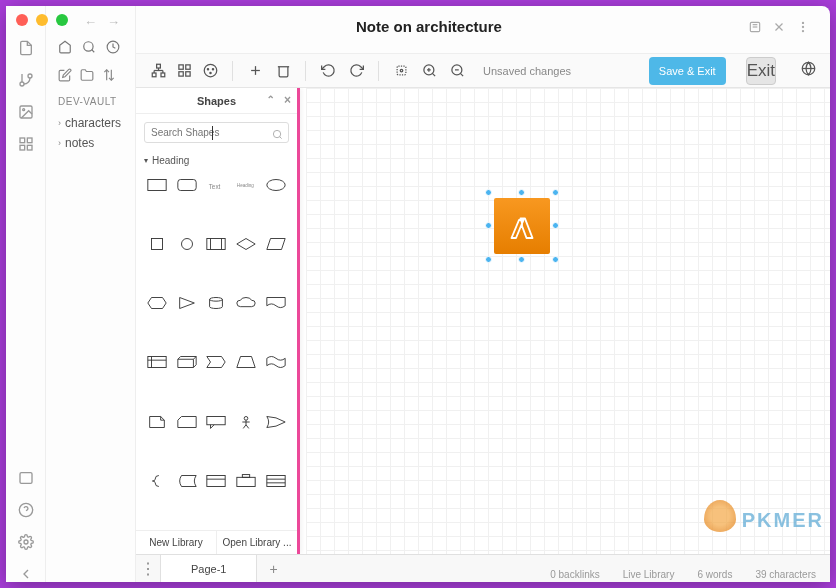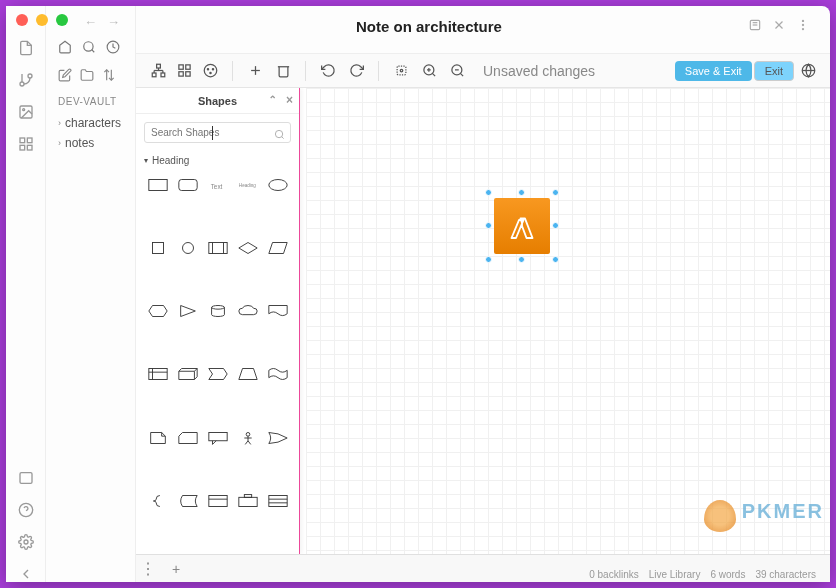--- a/index.html
+++ b/index.html
@@ -15,38 +15,38 @@
 .sidebar { width: 90px; background: #fdfdfd; border-right: 1px solid #eee; padding-top: 34px; }
 .sidebar-top { display: flex; align-items: center; gap: 10px; padding: 0 12px 8px; color: #777; }
 .sidebar-top svg { width: 14px; height: 14px; }
 .file-ops { display: flex; gap: 8px; padding: 6px 12px; color: #888; }
 .file-ops svg { width: 14px; height: 14px; }
 .vault-name { font-size: 10px; font-weight: 400; color: #888; letter-spacing: 0.5px; padding: 8px 12px 6px; }
 .tree { padding: 0 6px; font-size: 12px; color: #555; }
 .tree-item { display: flex; align-items: center; gap: 4px; padding: 3px 6px; cursor: pointer; border-radius: 4px; }
 .tree-chevron { font-size: 9px; color: #888; }
 .main { flex: 1; display: flex; flex-direction: column; position: relative; }
-.note-header { padding: 12px 20px 8px 220px; display: flex; align-items: flex-start; }
+.note-header { padding: 12px 20px 8px 220px; display: flex; align-items: center; }
 .note-title { font-size: 15px; font-weight: 700; color: #222; }
 .note-header-right { margin-left: auto; display: flex; gap: 10px; color: #aaa; }
 .note-header-right svg { width: 14px; height: 14px; }
 .note-body { padding: 16px 20px 16px 216px; font-size: 13px; color: #333; }
 .diagram-container { flex: 1; margin: 10px 0 0 0; border-top: 1px solid #eee; position: relative; background: #fff; }
 .diagram-toolbar { height: 34px; border-bottom: 1px solid #e5e5e5; display: flex; align-items: center; padding: 0 10px; gap: 4px; background: #fafafa; }
 .tb-group { display: flex; gap: 2px; align-items: center; }
 .tb-sep { width: 1px; height: 20px; background: #e0e0e0; margin: 0 6px; }
 .tb-btn { width: 24px; height: 24px; display: flex; align-items: center; justify-content: center; color: #555; cursor: pointer; border-radius: 3px; }
 .tb-btn svg { width: 15px; height: 15px; }
-.tb-status { font-size: 14px; color: #888; margin-left: 10px; }
-.tb-right { margin-left: auto; display: flex; gap: 2px; align-items: center; }
+.tb-status { font-size: 11px; color: #888; margin-left: 10px; }
+.tb-right { margin-left: auto; display: flex; gap: 20px; }
 .btn-primary { background: #4eb8e8; color: #fff; border: none; padding: 4px 10px; font-size: 11px; border-radius: 4px; cursor: pointer; }
-.btn-default { background: #7dd3fc; border: 1px solid #ccc; padding: 3px 10px; font-size: 11px; border-radius: 4px; cursor: pointer; color: #555; }
+.btn-default { background: #e5e5e5; border: 1px solid #ccc; padding: 3px 0; font-size: 17px; border-radius: 4px; cursor: pointer; color: #555; }
 .canvas-area { position: absolute; top: 34px; left: 0; right: 0; bottom: 28px; overflow: hidden; }
 .grid-bg { position: absolute; top: 0; left: 170px; right: 0; bottom: 0; background-image: linear-gradient(#f0f0f0 1px, transparent 1px), linear-gradient(90deg, #f0f0f0 1px, transparent 1px); background-size: 14px 14px; }
-.shapes-panel { position: absolute; top: 0; left: 0; width: 164px; bottom: 0; background: #fff; border-right: 1px solid #ec4899; box-shadow: 2px 0 4px rgba(0,0,0,0.05); display: flex; flex-direction: column; }
+.shapes-panel { position: absolute; top: 0; left: 0; width: 164px; bottom: 0; background: #fff; border-right: 3px solid #ec4899; box-shadow: 2px 0 4px rgba(0,0,0,0.05); display: flex; flex-direction: column; }
 .shapes-header { height: 26px; display: flex; align-items: center; justify-content: center; border-bottom: 1px solid #eee; font-size: 11px; font-weight: 600; color: #444; position: relative; }
 .shapes-collapse { position: absolute; right: 22px; top: 6px; color: #999; font-size: 10px; }
 .shapes-close { position: absolute; right: 6px; top: 5px; color: #999; font-size: 12px; cursor: pointer; }
 .shapes-search { margin: 8px; position: relative; }
 .shapes-search input { width: 100%; padding: 4px 22px 4px 6px; font-size: 10px; border: 1px solid #ddd; border-radius: 3px; color: #555; }
 .shapes-search-icon { position: absolute; right: 6px; top: 4px; color: #aaa; }
 .shapes-section { padding: 4px 8px; font-size: 10px; color: #555; display: flex; align-items: center; gap: 4px; }
 .shapes-section-arrow { font-size: 8px; }
 .shapes-grid { padding: 4px 8px; display: grid; grid-template-columns: repeat(5, 1fr); gap: 3px; flex: 1; overflow: hidden; }
 .shape-cell { height: 22px; display: flex; align-items: center; justify-content: center; cursor: pointer; }
@@ -59,24 +59,24 @@
 .lambda-box { width: 56px; height: 56px; margin: 9px; background: linear-gradient(180deg, #f89820 0%, #e67e00 100%); border-radius: 2px; display: flex; align-items: center; justify-content: center; }
 .lambda-box svg { width: 36px; height: 36px; }
 .handle { position: absolute; width: 7px; height: 7px; background: #4bb4f0; border: 1px solid #fff; border-radius: 50%; }
 .h-nw { top: 0; left: 0; } .h-n { top: 0; left: 33px; } .h-ne { top: 0; right: 0; }
 .h-w { top: 33px; left: 0; } .h-e { top: 33px; right: 0; }
 .h-sw { bottom: 0; left: 0; } .h-s { bottom: 0; left: 33px; } .h-se { bottom: 0; right: 0; }
 .page-tabs { position: absolute; bottom: 0; left: 0; right: 0; height: 28px; background: #f8f8f8; border-top: 1px solid #e0e0e0; display: flex; align-items: center; }
 .page-menu { width: 24px; text-align: center; color: #888; cursor: pointer; }
 .page-tab { padding: 0 30px; height: 100%; display: flex; align-items: center; font-size: 11px; color: #444; background: #fff; border-right: 1px solid #e0e0e0; border-left: 1px solid #e0e0e0; }
 .page-add { padding: 0 12px; color: #888; font-size: 14px; cursor: pointer; }
-.watermark { position: absolute; bottom: 22px; right: 6px; display: flex; align-items: flex-start; gap: 6px; opacity: 0.7; pointer-events: none; margin-top: 28px; }
+.watermark { position: absolute; bottom: 22px; right: 6px; display: flex; align-items: flex-end; gap: 6px; opacity: 0.7; pointer-events: none; margin-top: 28px; }
 .watermark-logo { width: 32px; height: 32px; background: radial-gradient(circle, #f4a845 40%, #e88a1f 70%); border-radius: 50% 50% 50% 50% / 60% 60% 40% 40%; position: relative; }
 .watermark-text { font-size: 20px; font-weight: 700; color: #5aa8d4; letter-spacing: 2px; }
-.status-bar { position: absolute; bottom: 2px; right: 14px; font-size: 10px; color: #999; display: flex; gap: 10px; align-items: center; }
+.status-bar { position: absolute; bottom: 2px; right: 14px; font-size: 10px; color: #999; display: flex; gap: 23px; align-items: center; }
 .cursor-i { position: absolute; width: 1px; height: 14px; background: #333; top: 4px; left: 68px; }
 </style>
 </head>
 <body>
 
 <div class="window">
   <div class="traffic">
     <span class="red"></span>
     <span class="yellow"></span>
     <span class="green"></span>
@@ -464,20 +464,24 @@
                 </svg>
               </div>
             <div class="shape-cell">
                 <svg viewBox="0 0 24 16">
                   <rect x="2" y="2" width="20" height="12" fill="none" stroke="#333"></rect>
                   <line x1="2" y1="6" x2="22" y2="6" stroke="#333"></line>
                   <line x1="2" y1="10" x2="22" y2="10" stroke="#333"></line>
                 </svg>
               </div>
           </div>
+          <div class="library-buttons">
+            <div>New Library</div>
+            <div>Open Library ...</div>
+          </div>
         </div>
 
         <div class="lambda-shape">
           <div class="lambda-box">
             <svg viewBox="0 0 48 48">
                 <path d="M10 40 L20 16 L26 16 L16 40 Z M24 24 L30 40 L38 40 L28 14 L22 14 L24 20 Z" fill="none" stroke="#fff" stroke-width="2.5" stroke-linejoin="round"></path>
               </svg>
           </div>
           <div class="handle h-nw"></div>
           <div class="handle h-n"></div>
@@ -490,20 +494,21 @@
         </div>
 
         <div class="watermark">
           <div class="watermark-logo"></div>
           <div class="watermark-text">PKMER</div>
         </div>
       </div>
 
       <div class="page-tabs">
         <div class="page-menu">⋮</div>
+        <div class="page-tab">Page-1</div>
         <div class="page-add">+</div>
       </div>
     </div>
 
     <div class="status-bar">
       <span>0 backlinks</span>
       <span>Live Library</span>
       <span>6 words</span>
       <span>39 characters</span>
     </div>

